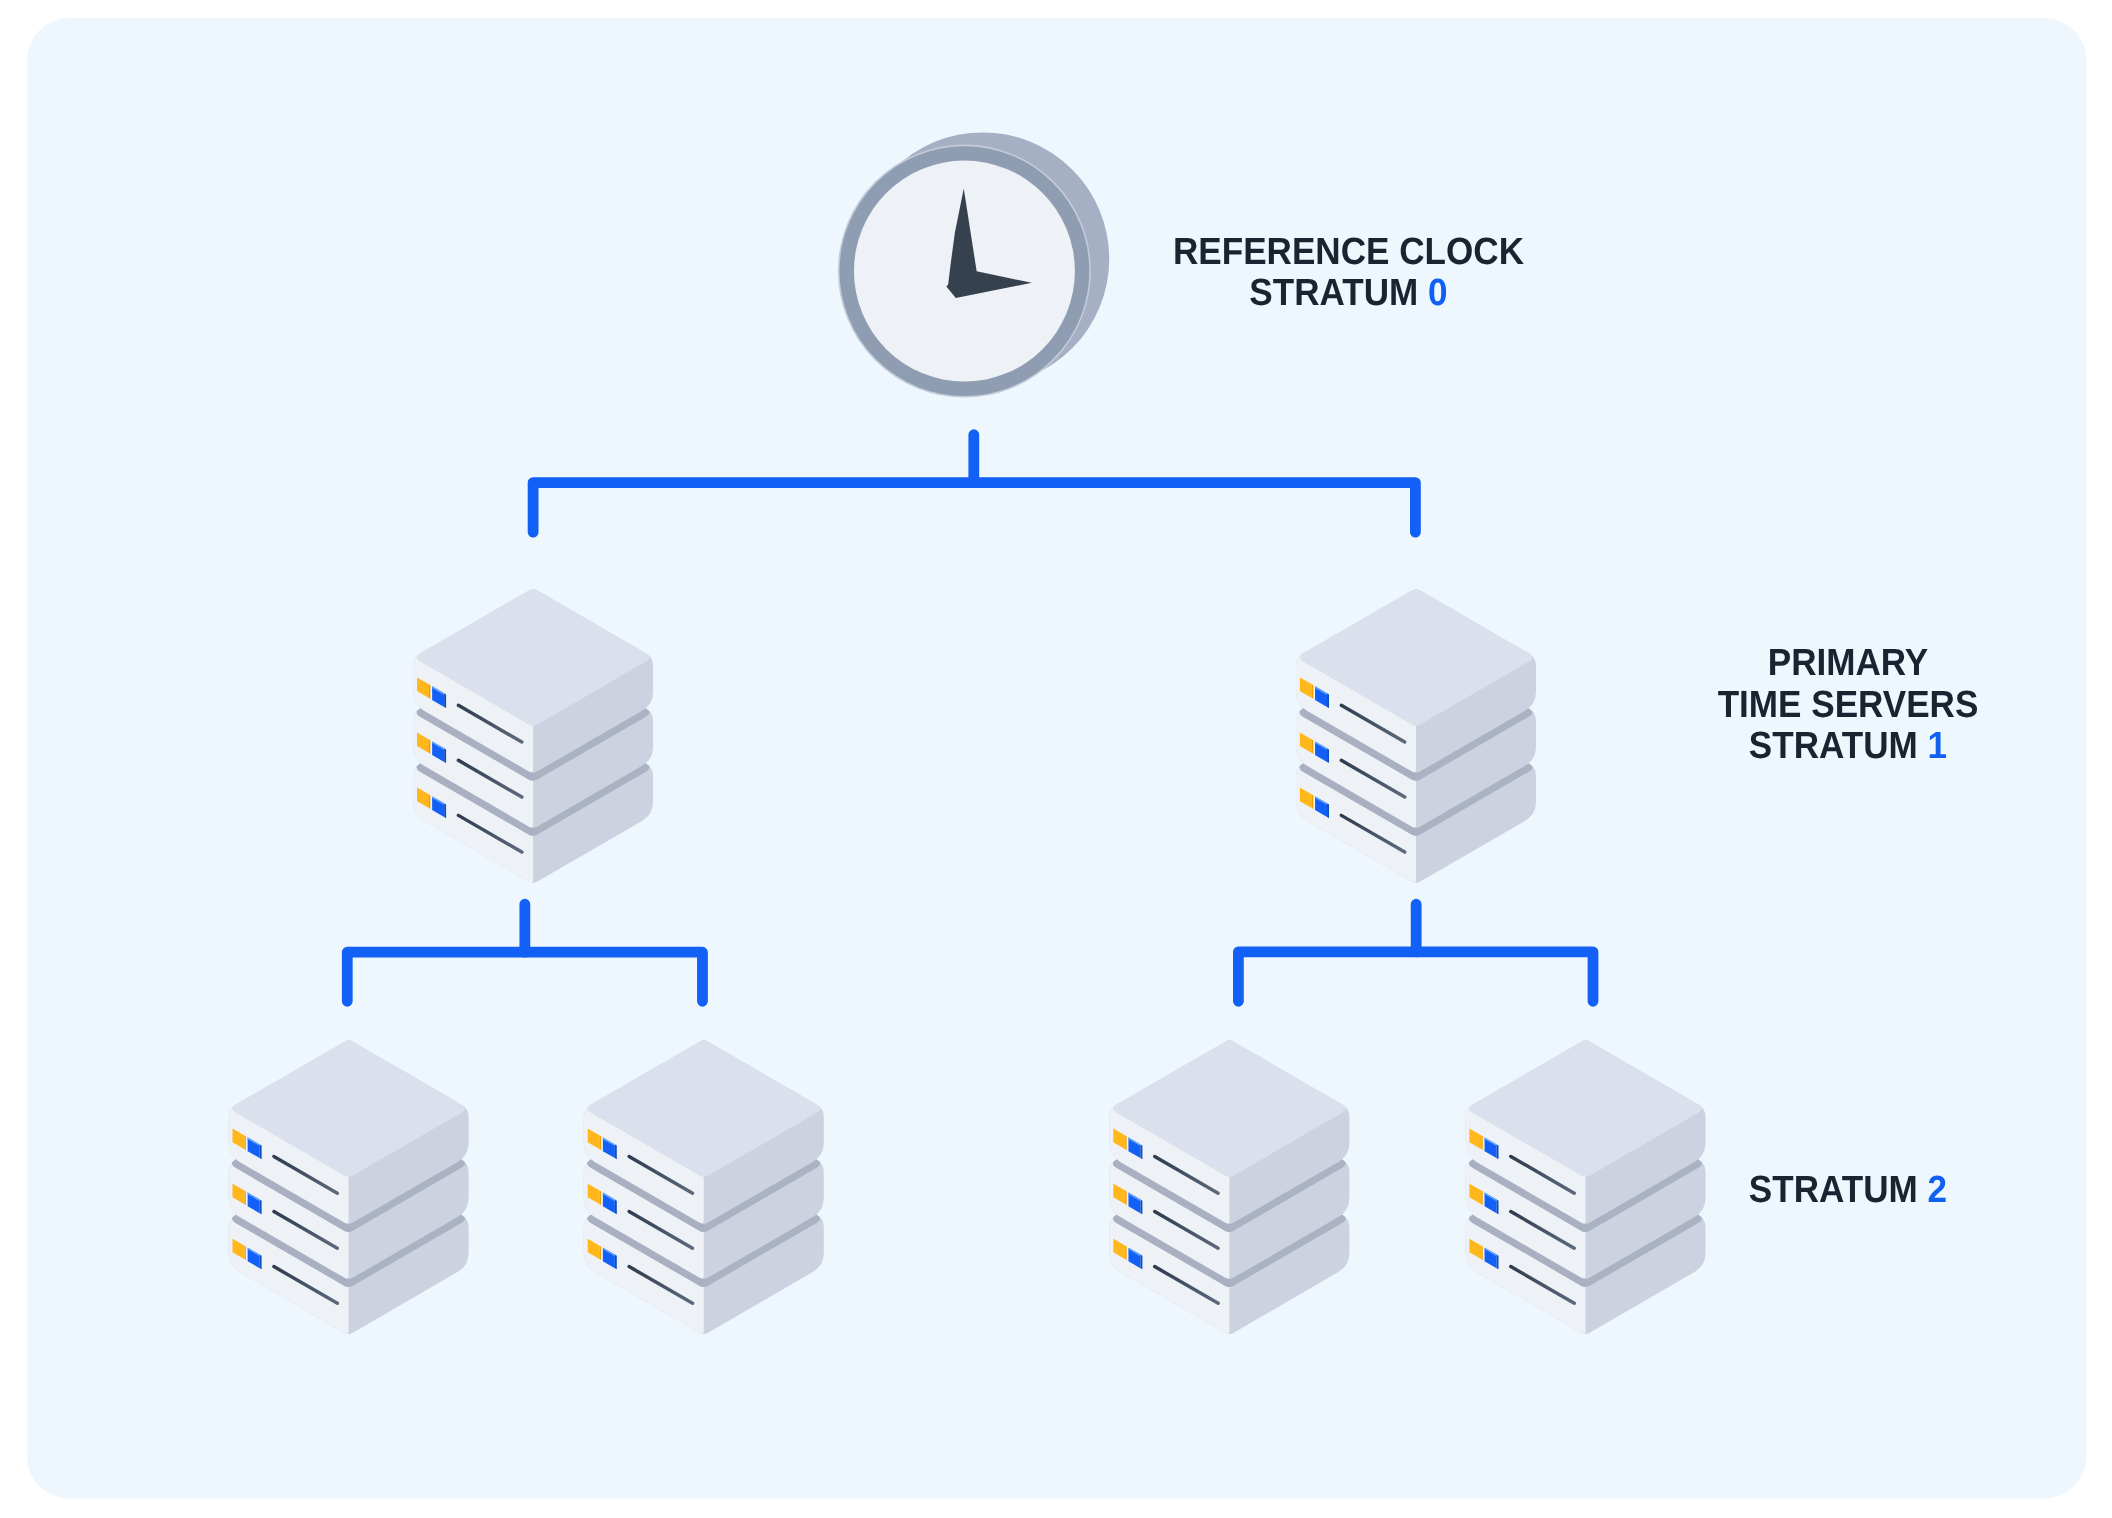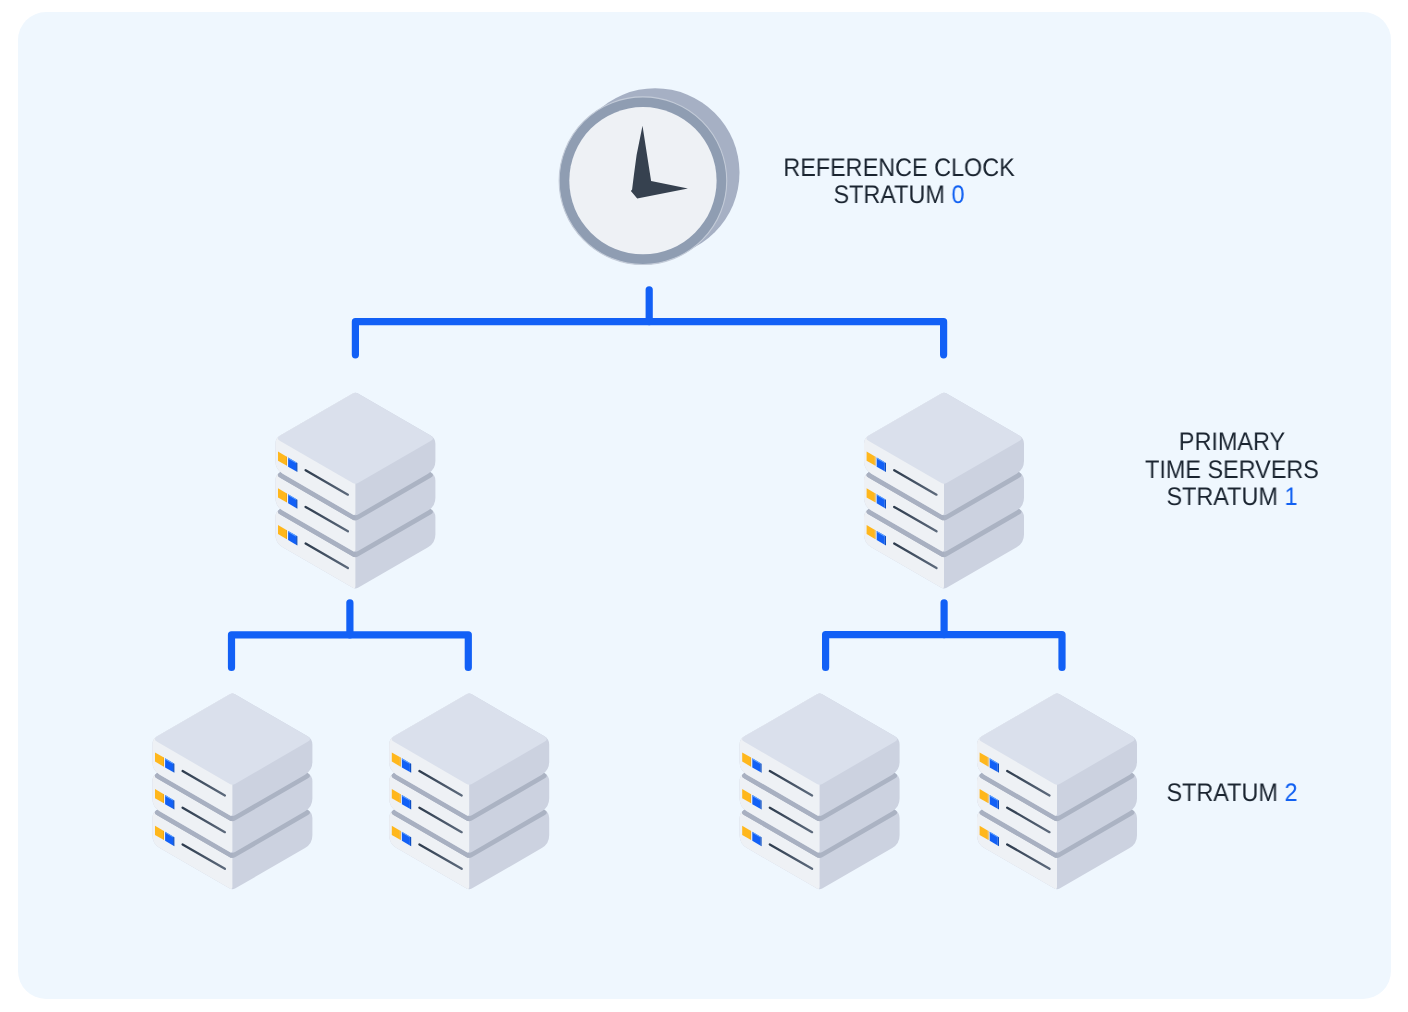--- a/index.html
+++ b/index.html
@@ -4,21 +4,21 @@
 <title>NTP Stratum Hierarchy</title>
 <style>
   html, body { margin:0; padding:0; background:#ffffff; }
   body { width:1408px; height:1012px; overflow:hidden;
          font-family:"Liberation Sans", sans-serif;
          -webkit-font-smoothing:antialiased; text-rendering:geometricPrecision; }
   #root { position:relative; width:1408px; height:1012px; }
   #panel { position:absolute; left:18px; top:12px; width:1373px; height:987px;
            background:#eff7fe; border-radius:28px; }
   #diagram { position:absolute; left:0; top:0; width:1408px; height:1012px; display:block; }
-  .cap { position:absolute; width:400px; font-weight:400; color:#1a2430;
+  .cap { position:absolute; width:400px; font-weight:700; color:#1a2430;
          font-size:25.3px; line-height:27.4px; text-align:center; white-space:nowrap; }
   .cap > div { transform:scaleX(0.925); will-change:transform; }
   .cap .n { color:#1060f2; }
   #lab-clock   { left:699px;  top:154.6px; }
   #lab-primary { left:1032px; top:429.2px; }
   #lab-s2      { left:1032px; top:779.6px; }
 </style>
 </head>
 <body>
 

